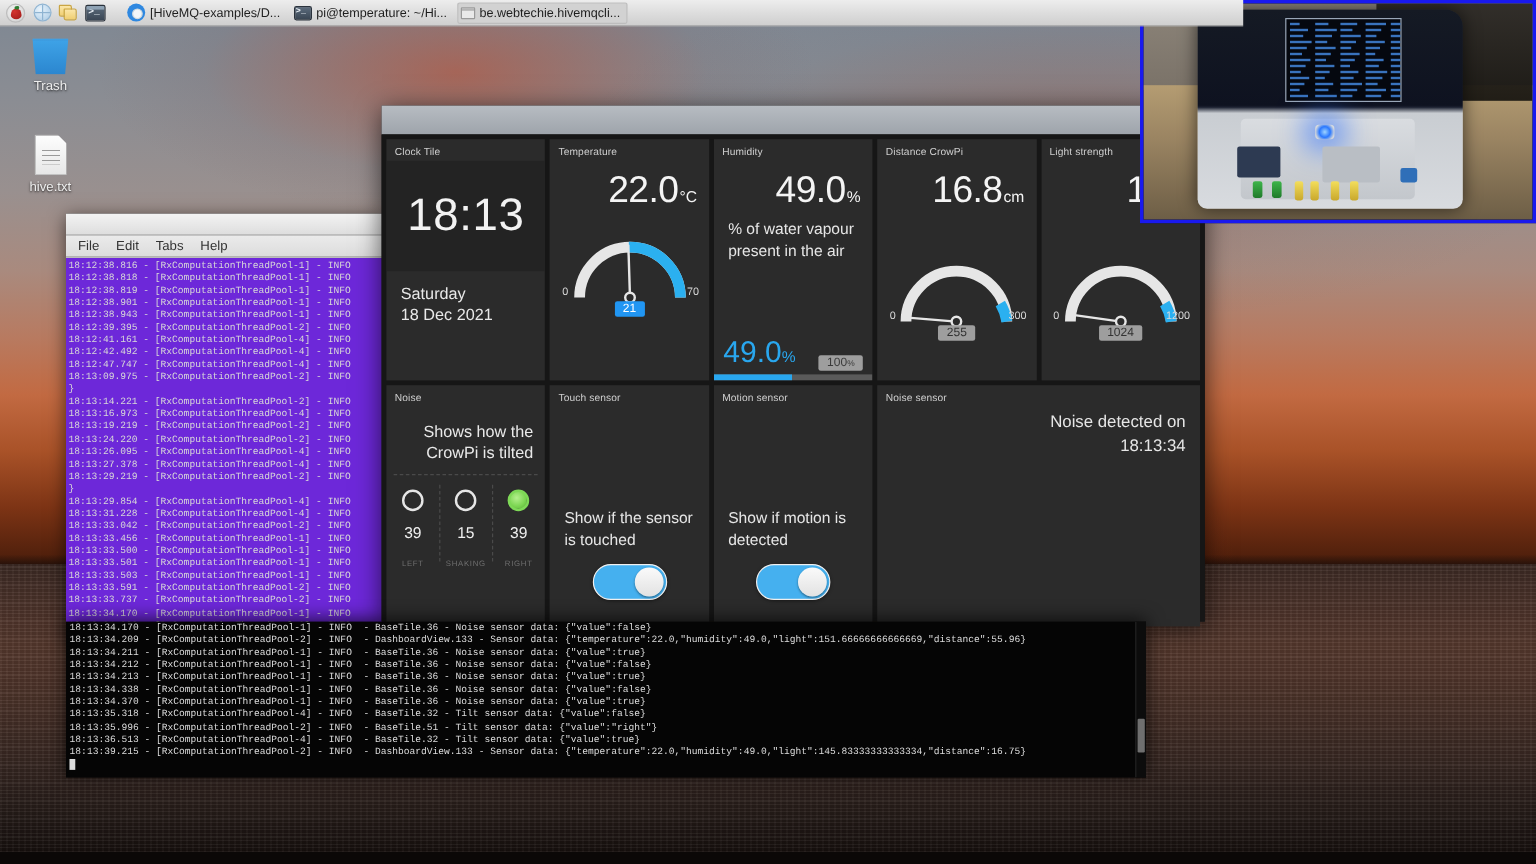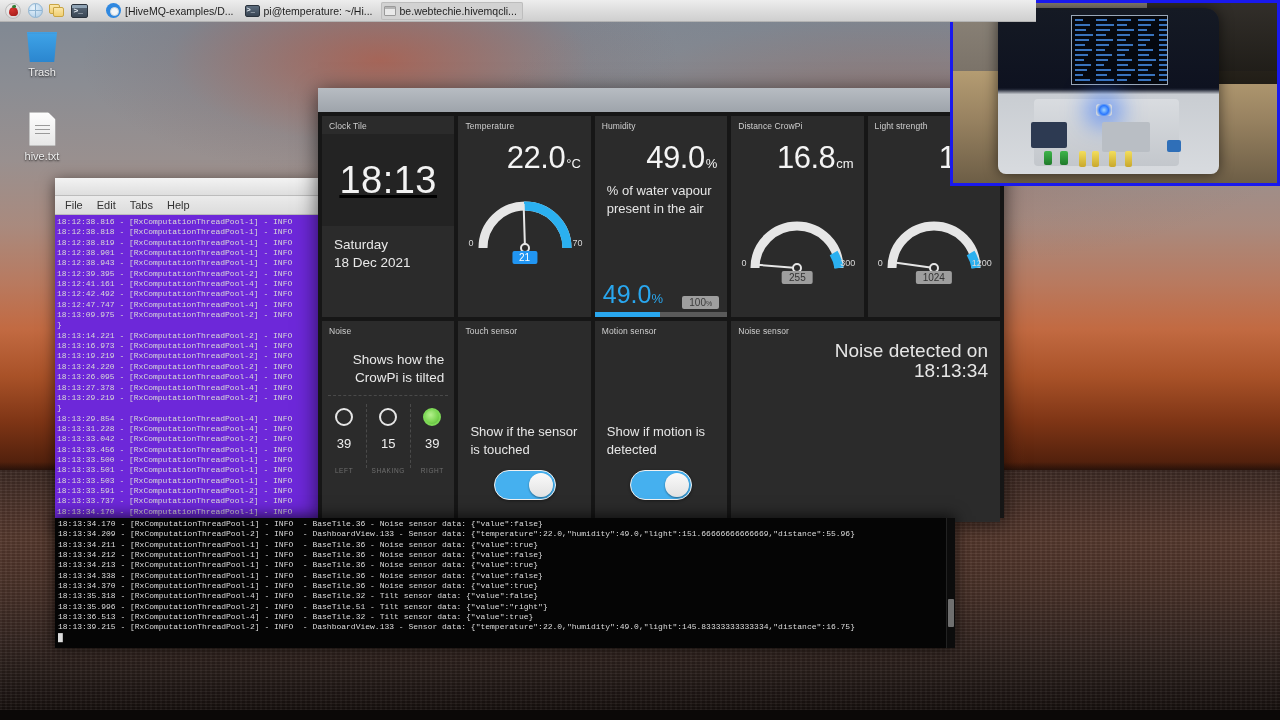--- a/index.html
+++ b/index.html
@@ -233,21 +233,21 @@
   }
   .tile {
     background:#2b2b2b; position:relative; overflow:hidden; display:flex; flex-direction:column;
   }
   .tile-head {
     font-size: 8.5px; color:#cfcfcf; padding: 5px 7px 3px; letter-spacing:.1px; flex:0 0 auto;
   }
   .tile-body { flex:1 1 auto; position:relative; }
 
   .clock-top {
-    background:#232323; height:92px; display:flex; align-items:center; justify-content:center;text-decoration:underline;
+    background:#232323; height:92px; display:flex; align-items:center; justify-content:center;
   }
   .clock-time { font-size: 38px; color:#f2f2f2; font-weight: 300; letter-spacing:.5px; }
   .clock-bot { padding: 10px 12px; color:#e9e9e9; font-size:13.5px; line-height: 18px; }
 
   .big-val {
     text-align:right; padding: 6px 10px 0 0; color:#f4f4f4;
     font-size: 31px; font-weight: 300; letter-spacing:-.5px;
   }
   .big-val .unit { font-size: 13px; font-weight:400; letter-spacing:0; margin-left:1px; }
 
@@ -511,21 +511,21 @@
           <div class="descr" style="padding-top:84px">Show if motion is detected</div>
           <div class="toggle">
               <i></i>
             </div>
         </div>
       </div>
 
       <div class="tile" style="grid-column: span 2;">
         <div class="tile-head">Noise sensor</div>
         <div class="tile-body">
-          <div class="descr right" style="font-size:19px; line-height:20px; padding-top:2px;">
+          <div class="descr right" style="font-size:14px; line-height:20px; padding-top:2px;">
             <div>Noise detected on</div>
             <div>18:13:34</div>
           </div>
         </div>
       </div>
 
     </div>
   </div>
 
   <div class="term-front">

